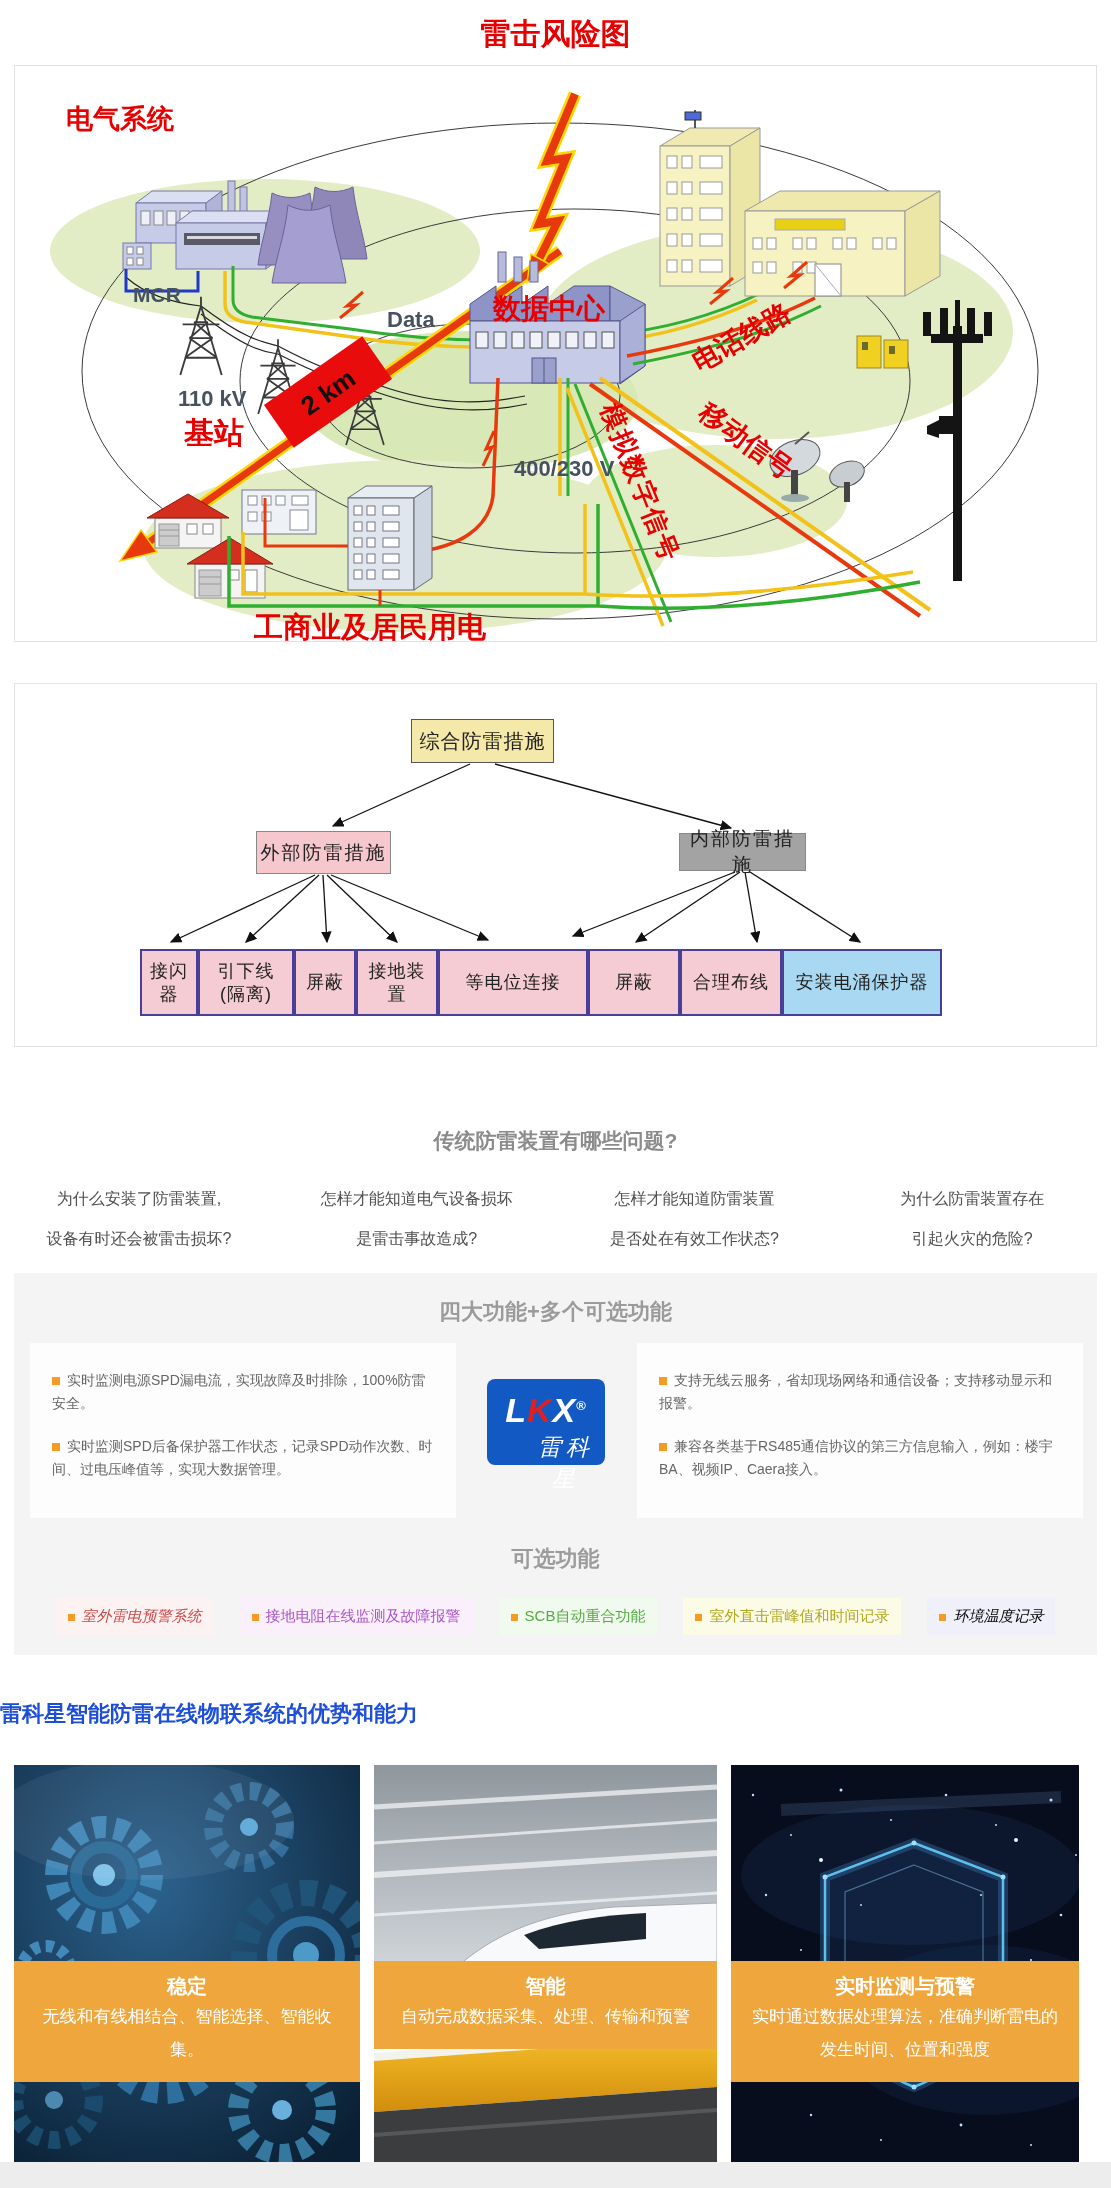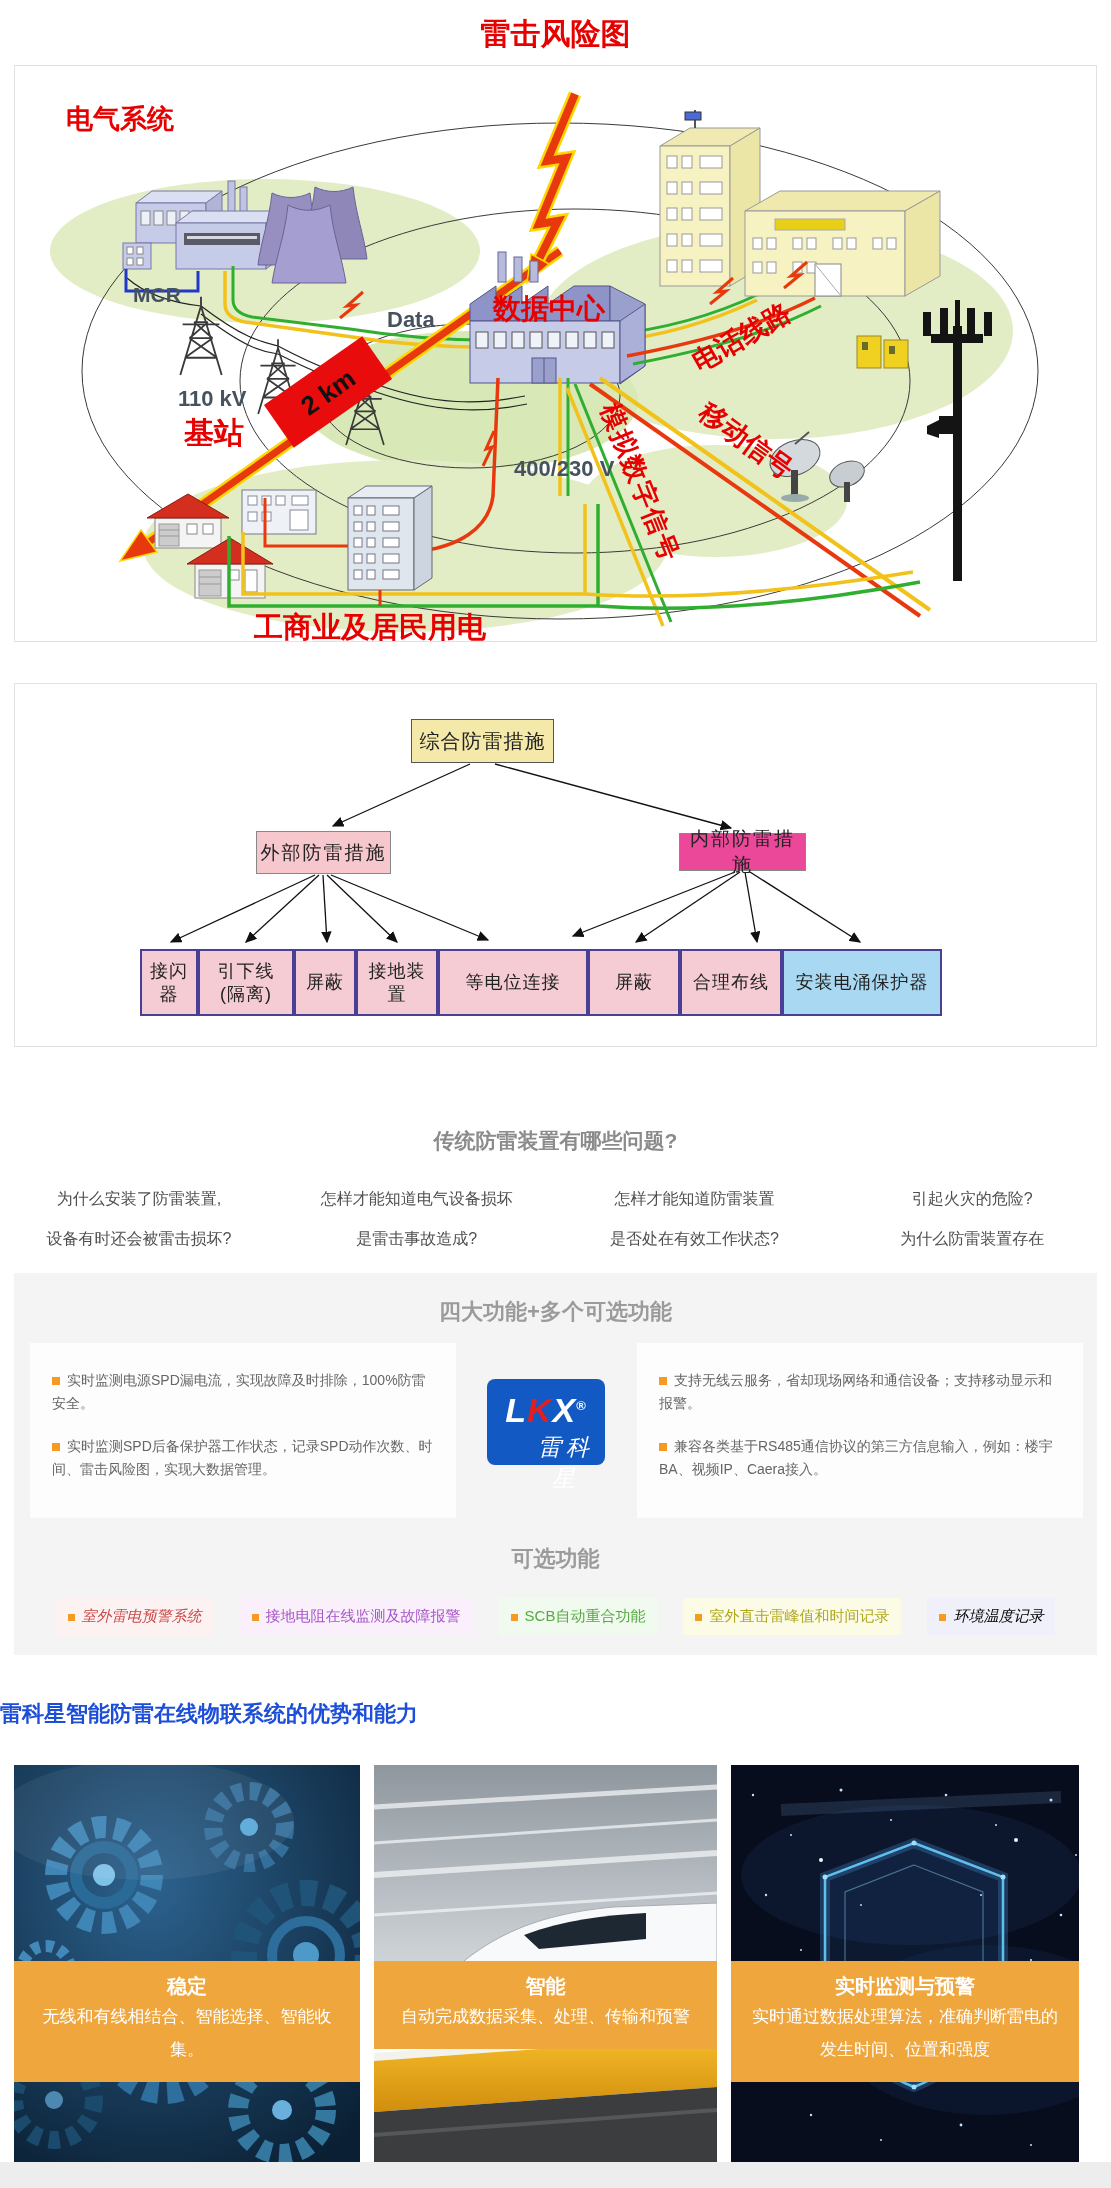--- a/index.html
+++ b/index.html
@@ -4,21 +4,21 @@
 <style>
   * { box-sizing: border-box; }
   body { width:1111px; margin:0; background:#fff; font-family:"Liberation Sans","DejaVu Sans",sans-serif; }
   .risk-title { color:#e60000; font-size:30px; font-weight:bold; text-align:center; margin:16px 0 0; height:36px; line-height:36px; }
   .panel { width:1083px; margin-left:14px; border:1px solid #e2e2e2; background:#fff; position:relative; overflow:hidden; }
   #panel1 { margin-top:13px; height:577px; }
   #panel2 { margin-top:41px; height:364px; }
   .fc-box { position:absolute; display:flex; align-items:center; justify-content:center; text-align:center; color:#222; letter-spacing:2px; }
   #fc-root { left:396px; top:35px; width:143px; height:44px; background:#f5e9a9; border:1px solid #555; font-size:20px; letter-spacing:1px; }
   #fc-ext  { left:241px; top:147px; width:135px; height:43px; background:#f6c8ce; border:1px solid #888; font-size:19px; }
-  #fc-int  { left:664px; top:149px; width:127px; height:38px; background:#ec4899; border:1px solid #888; font-size:19px; }
+  #fc-int  { left:664px; top:149px; width:127px; height:38px; background:#a3a3a3; border:1px solid #888; font-size:19px; }
   .fc-leaf { position:absolute; top:265px; height:67px; background:#f6ccd4; border:2px solid #4a3f96; display:flex; align-items:center; justify-content:center; text-align:center; font-size:18px; line-height:1.25; color:#222; padding:2px 4px; letter-spacing:1px; }
   .fc-leaf.blue { background:#a9d9f2; }
   .arrows { position:absolute; left:0; top:0; }
   .q-title { text-align:center; color:#8b8b8b; font-size:21px; font-weight:bold; margin-top:80px; }
   .q-row { display:flex; margin-top:24px; }
   .q-item { width:25%; text-align:center; color:#4f4f4f; font-size:16px; line-height:40px; }
   .gray { background:#f4f4f4; margin:14px 14px 0; padding:24px 0 20px; }
   .g-title { text-align:center; color:#9b9b9b; font-size:22px; font-weight:bold; }
   .func-row { position:relative; height:175px; margin-top:16px; }
   .f-card { position:absolute; top:0; height:175px; background:#fdfdfd; padding:26px 22px; }
@@ -365,31 +365,31 @@
     </div>
   <div class="q-item">
       <div>怎样才能知道电气设备损坏</div>
       <div>是雷击事故造成?</div>
     </div>
   <div class="q-item">
       <div>怎样才能知道防雷装置</div>
       <div>是否处在有效工作状态?</div>
     </div>
   <div class="q-item">
+      <div>为什么防雷装置存在</div>
       <div>引起火灾的危险?</div>
-      <div>为什么防雷装置存在</div>
     </div>
 </div>
 
 <div class="gray">
   <div class="g-title">四大功能+多个可选功能</div>
   <div class="func-row">
     <div class="f-card" id="f-left">
       <div class="f-item"><span class="sq"></span><span>实时监测电源SPD漏电流，实现故障及时排除，100%防雷安全。</span></div>
-      <div class="f-item"><span class="sq"></span><span>实时监测SPD后备保护器工作状态，记录SPD动作次数、时间、雷击风险图，实现大数据管理。</span></div>
+      <div class="f-item"><span class="sq"></span><span>实时监测SPD后备保护器工作状态，记录SPD动作次数、时间、过电压峰值等，实现大数据管理。</span></div>
     </div>
     <div class="logo">
       <div class="lkx"><span>L</span><span class="k">K</span><span>X</span><span class="reg">®</span></div>
       <div class="logo-name">雷科星</div>
     </div>
     <div class="f-card" id="f-right">
       <div class="f-item"><span class="sq"></span><span>支持无线云服务，省却现场网络和通信设备；支持移动显示和报警。</span></div>
       <div class="f-item"><span class="sq"></span><span>兼容各类基于RS485通信协议的第三方信息输入，例如：楼宇BA、视频IP、Caera接入。</span></div>
     </div>
   </div>

